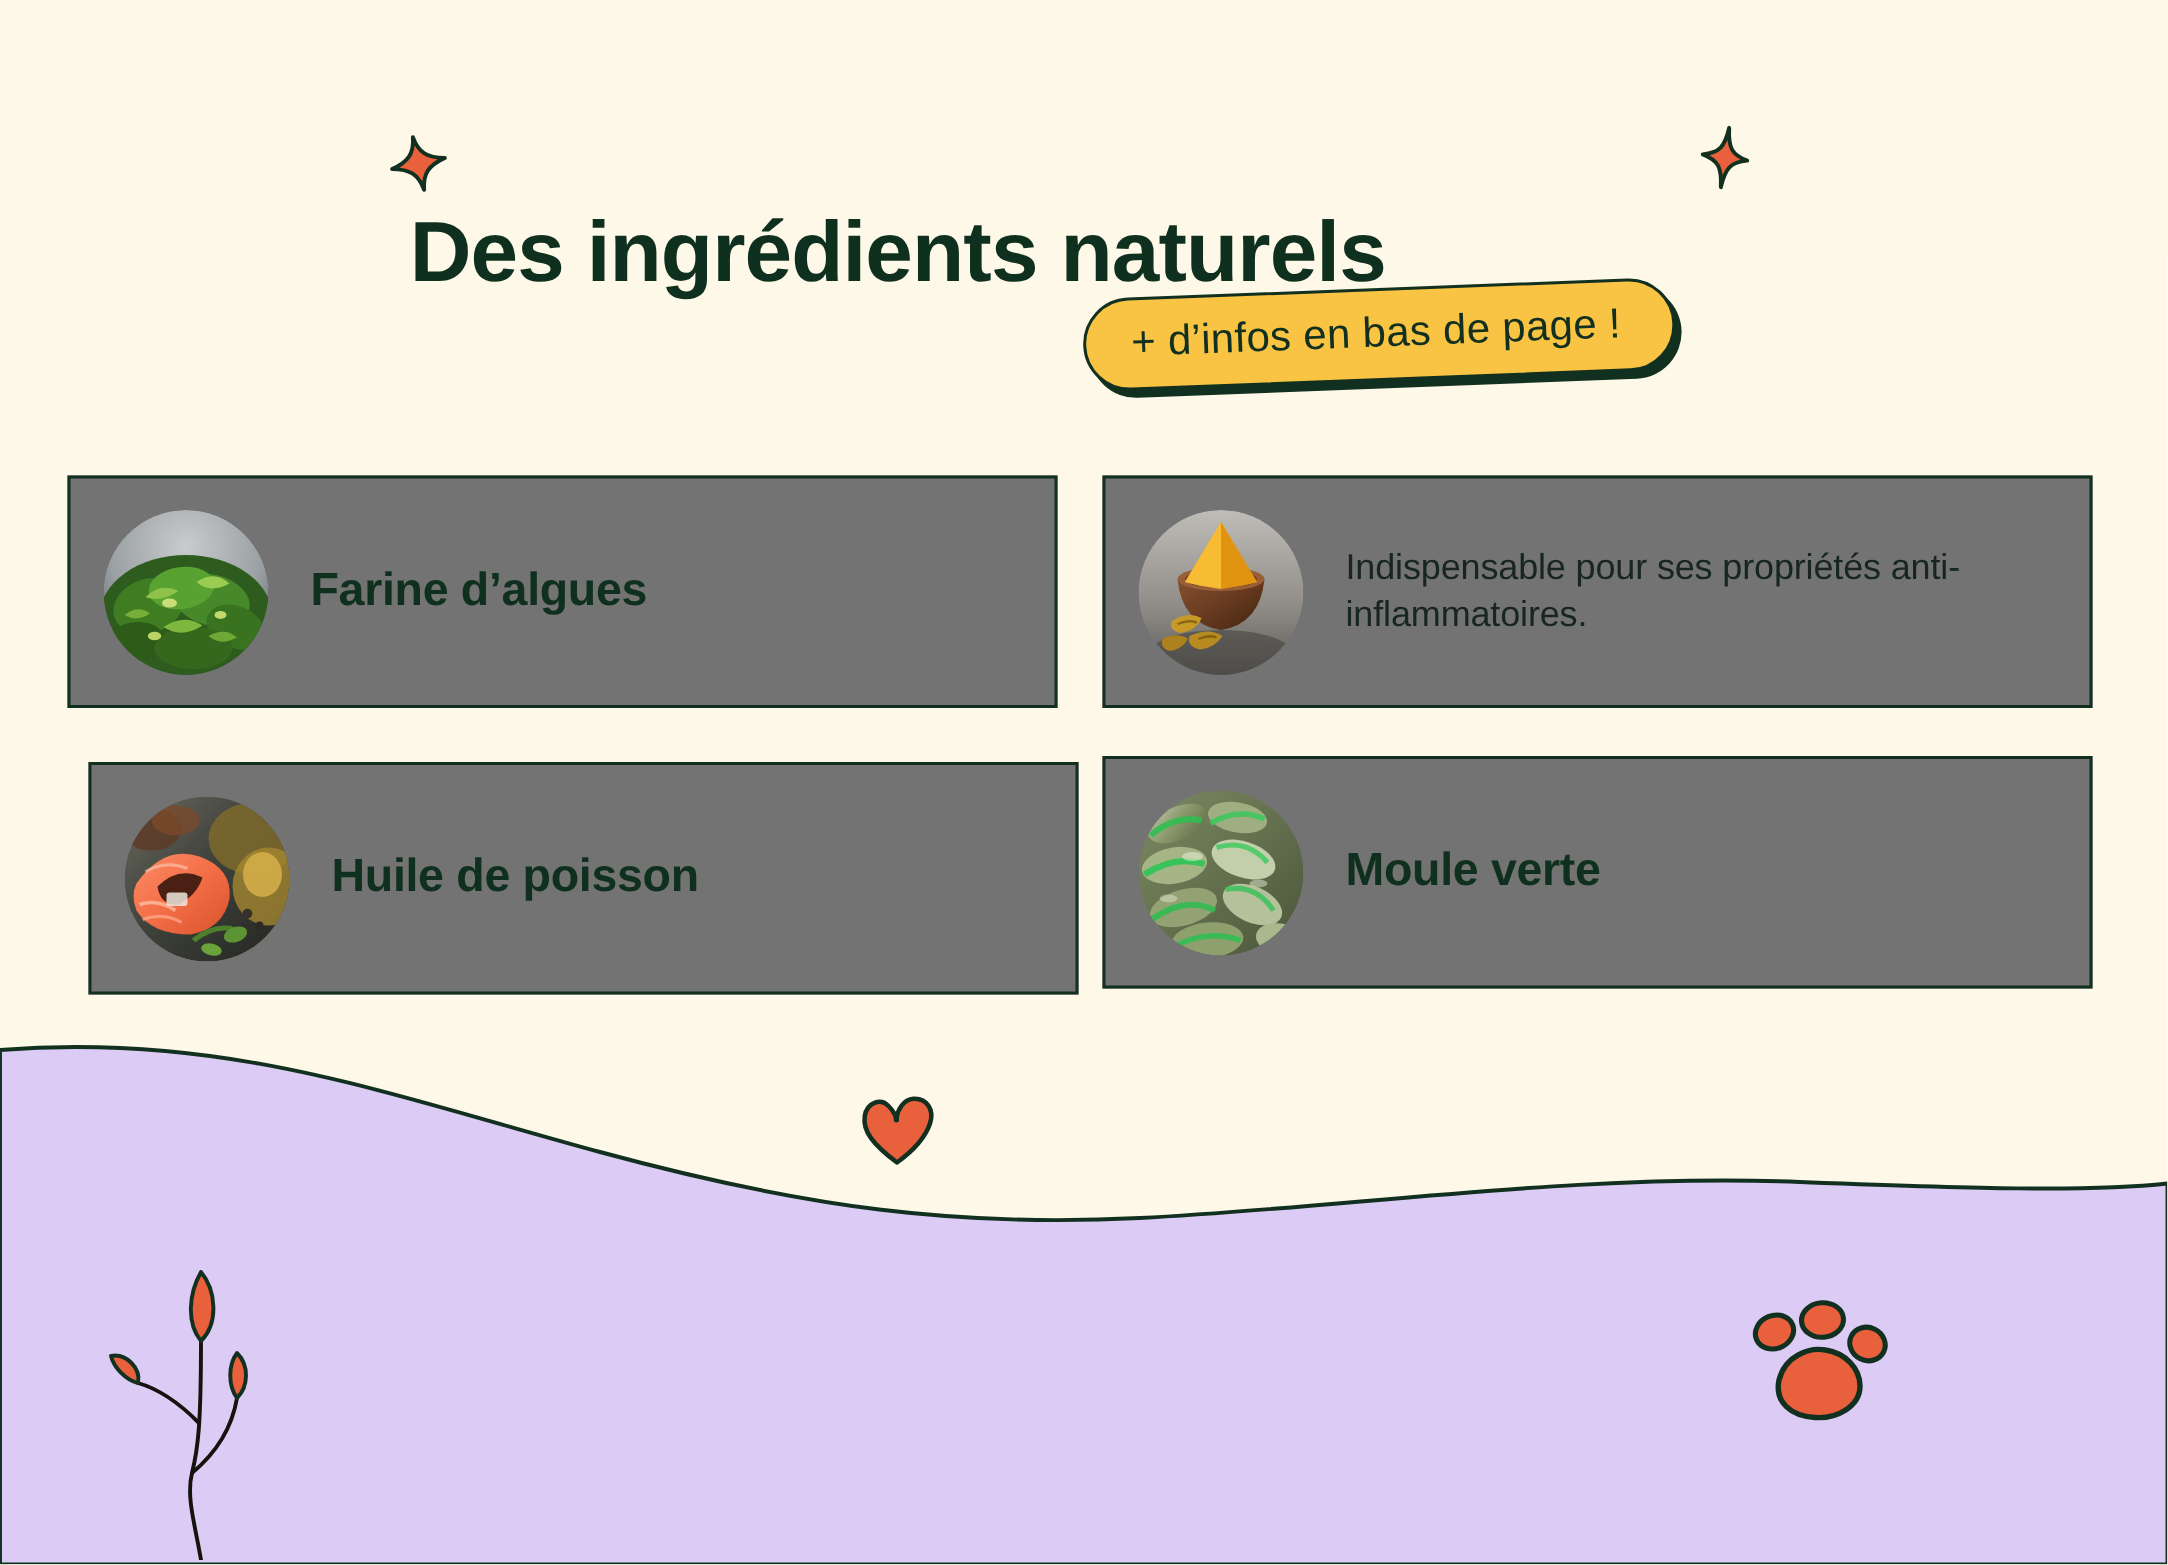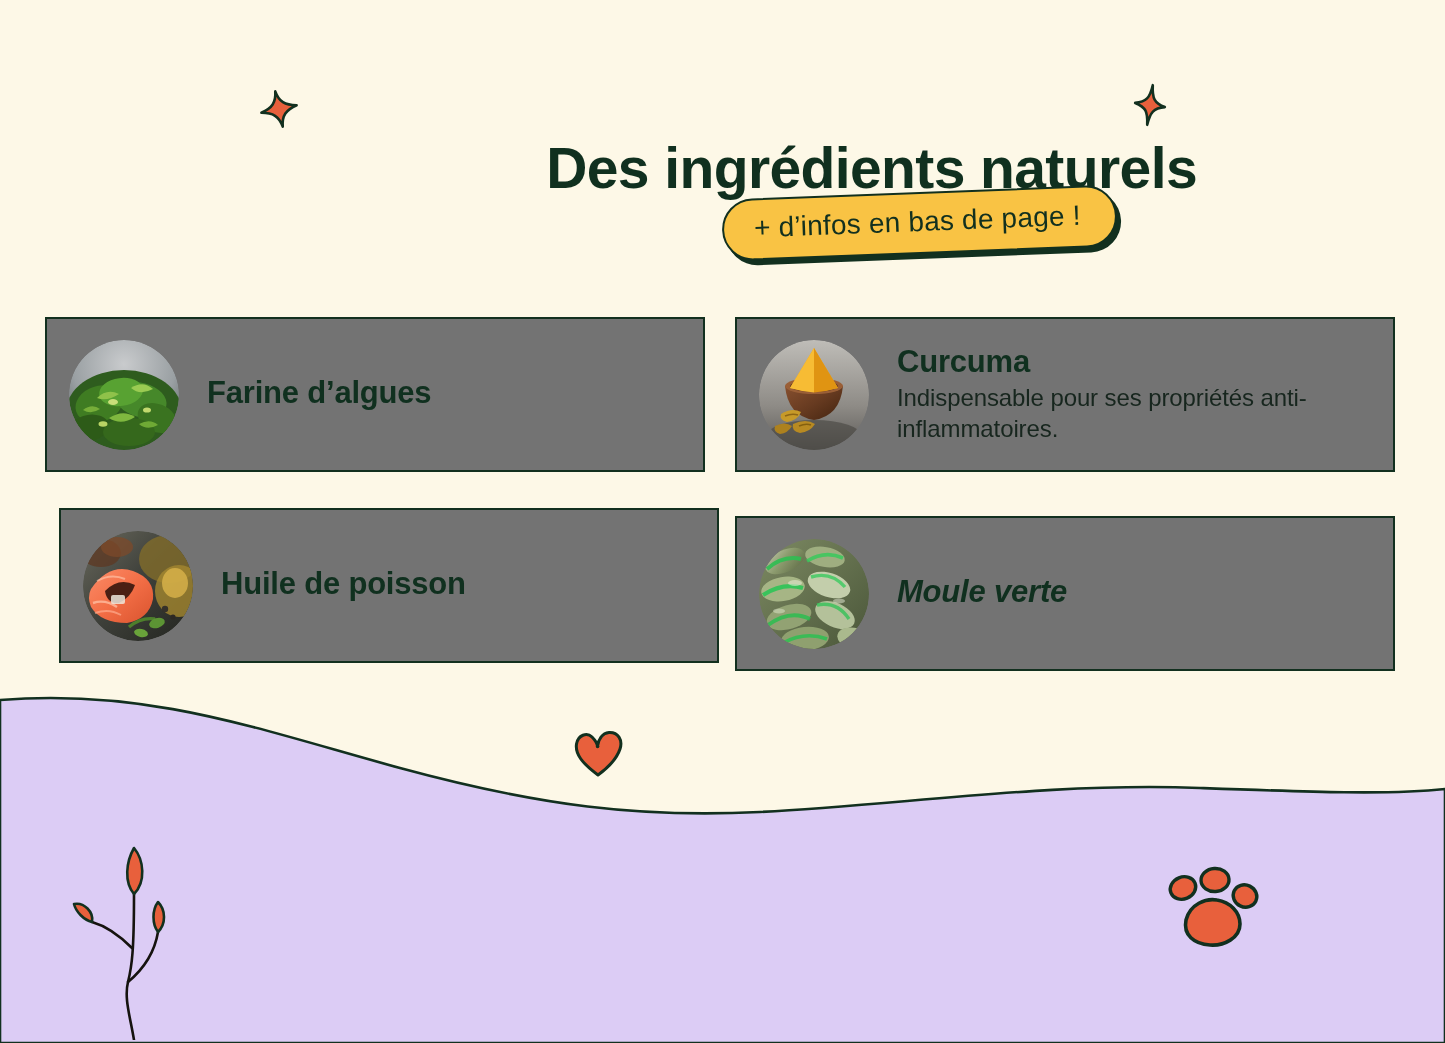--- a/index.html
+++ b/index.html
@@ -38,21 +38,21 @@
   }
   #sparkle-left  { left: 258px; top: 88px;  }
   #sparkle-right { left: 1132px; top: 82px; }
 
   
   #page-title {
     position: absolute;
     left: 0;
     top: 101px;
     width: 1197px;
-    text-align: right;
+    text-align: center;
     font-size: 57px;
     line-height: 1.05;
     font-weight: 700;
     letter-spacing: -0.6px;
     color: #10301F;
   }
 
   
   #badge-wrap {
     position: absolute;
@@ -81,21 +81,21 @@
     height: 155px;
     background: #737373;
     border: 2.5px solid #12301F;
     box-sizing: border-box;
     display: flex;
     align-items: center;
   }
   #card-0 { left: 45px;  top: 317px; }
   #card-1 { left: 735px; top: 317px; }
   #card-2 { left: 45px;  top: 508px; margin-left: 14px; }
-  #card-3 { left: 735px; top: 516px; font-style: italic; }
+  #card-3 { left: 735px; top: 504px; }
 
   .card-thumb {
     flex: 0 0 auto;
     width: 110px;
     height: 110px;
     margin-left: 22px;
     border-radius: 50%;
     overflow: hidden;
     position: relative;
   }
@@ -222,21 +222,20 @@
         <path d="M55,8 L79,48 q-12,3.5 -24,4.6 Z" fill="#E09412"></path>
         <path d="M55,8 L31,48 q12,3.5 24,4.6 Z" fill="#F7BC34"></path>
         <path d="M22,74 q11,-7 20,-2 q-3,8 -14,10 q-8,-2 -6,-8 Z" fill="#C79A28"></path>
         <path d="M34,84 q13,-6 22,0 q-5,8 -15,9 q-9,-2 -7,-9 Z" fill="#B88A22"></path>
         <path d="M16,86 q10,-5 17,0 q-4,7 -12,8 q-7,-2 -5,-8 Z" fill="#AD811E"></path>
         <path d="M26,76 q7,-3 13,-1" stroke="#8E6616" stroke-width="1.6" fill="none"></path>
         <path d="M40,86 q7,-3 12,-1" stroke="#85600F" stroke-width="1.6" fill="none"></path>
       </svg>
     </div>
     <div class="card-text">
-      <div class="card-title">Curcuma</div>
       <div class="card-desc">Indispensable pour ses propriétés anti-inflammatoires.</div>
     </div>
   </div>
 
   <div class="card" id="card-2">
     <div class="card-thumb">
       <svg width="110" height="110" viewBox="0 0 110 110" xmlns="http://www.w3.org/2000/svg">
         <defs>
           <linearGradient id="g-sal-bg" x1="0" y1="0" x2="1" y2="1">
             <stop offset="0%" stop-color="#6B6A5E"></stop>

